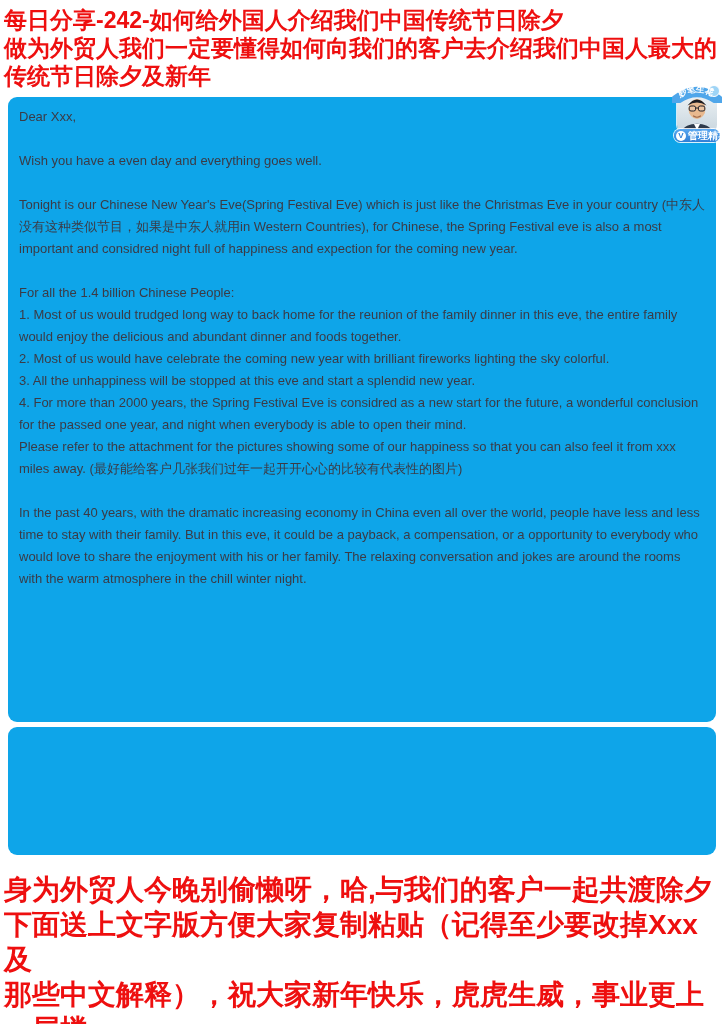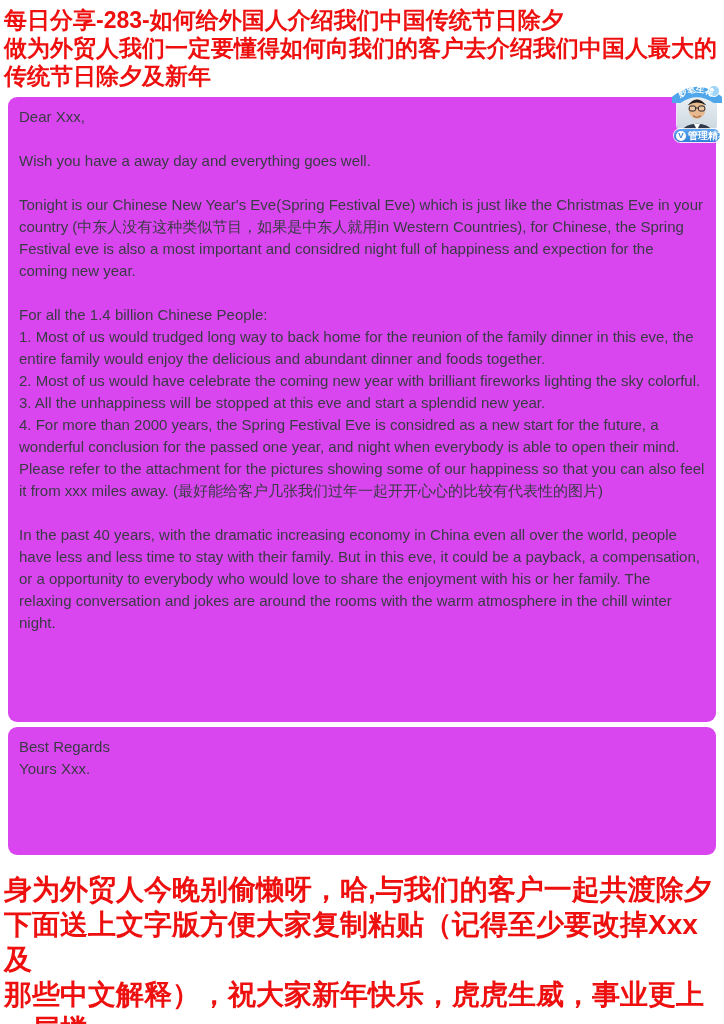--- a/index.html
+++ b/index.html
@@ -7,22 +7,22 @@
     width:724px;height:1024px;background:#ffffff;position:relative;overflow:hidden;
     font-family:"Liberation Sans","DejaVu Sans",sans-serif;
   }
   .top-heading{
     position:absolute;left:4px;top:6px;width:718px;
     color:#ee0f0f;font-weight:bold;font-size:23px;line-height:28px;
     white-space:pre-line;letter-spacing:0;
   }
   .bubble{
     position:absolute;left:8px;width:708px;box-sizing:border-box;
-    background:#d946ef;border-radius:9px;padding:9px 11px;
-    color:#3b3b46;font-size:15px;line-height:22px;
+    background:#0ea5e9;border-radius:9px;padding:9px 11px;
+    color:#3b3b46;font-size:13px;line-height:22px;
   }
   .bubble-1{top:97px;height:625px;overflow:hidden;}
   .bubble-2{top:727px;height:128px;overflow:hidden;}
   .bubble p{margin:0 0 22px 0;white-space:pre-line;}
   .bubble p:last-child{margin-bottom:0;}
 
   .avatar-widget{position:absolute;top:85px;right:2px;width:50px;height:60px;}
   .avatar-photo{
     position:absolute;top:7px;left:5px;width:40px;height:40px;border-radius:7px;
     overflow:hidden;box-shadow:0 0 0 1px rgba(255,255,255,.8);
@@ -46,27 +46,27 @@
     position:absolute;left:4px;top:872px;width:718px;
     color:#ee0f0f;font-weight:bold;font-size:28px;line-height:35px;
     white-space:pre-line;
   }
 </style>
 </head>
 <body>
 
 <div>
 
-  <div class="top-heading">每日分享-283-如何给外国人介绍我们中国传统节日除夕
+  <div class="top-heading">每日分享-242-如何给外国人介绍我们中国传统节日除夕
 做为外贸人我们一定要懂得如何向我们的客户去介绍我们中国人最大的
 传统节日除夕及新年</div>
 
   <div class="bubble bubble-1">
     <p>Dear Xxx,</p>
-    <p>Wish you have a away day and everything goes well.</p>
+    <p>Wish you have a even day and everything goes well.</p>
     <p>Tonight is our Chinese New Year's Eve(Spring Festival Eve) which is just like the Christmas Eve in your country (中东人没有这种类似节目，如果是中东人就用in Western Countries), for Chinese, the Spring Festival eve is also a most important and considred night full of happiness and expection for the coming new year.</p>
     <p>For all the 1.4 billion Chinese People:
 1. Most of us would trudged long way to back home for the reunion of the family dinner in this eve, the entire family would enjoy the delicious and abundant dinner and foods together.
 2. Most of us would have celebrate the coming new year with brilliant fireworks lighting the sky colorful.
 3. All the unhappiness will be stopped at this eve and start a splendid new year.
 4. For more than 2000 years, the Spring Festival Eve is considred as a new start for the future, a wonderful conclusion for the passed one year, and night when everybody is able to open their mind.
 Please refer to the attachment for the pictures showing some of our happiness so that you can also feel it from xxx miles away. (最好能给客户几张我们过年一起开开心心的比较有代表性的图片)</p>
     <p>In the past 40 years, with the dramatic increasing economy in China even all over the world, people have less and less time to stay with their family. But in this eve, it could be a payback, a compensation, or a opportunity to everybody who would love to share the enjoyment with his or her family. The relaxing conversation and jokes are around the rooms with the warm atmosphere in the chill winter night.</p>
   </div>
 
@@ -98,22 +98,20 @@
         <path d="M16.5,24 Q20,26.5 23.5,24" fill="none" stroke="#a06a4a" stroke-width="1.2" stroke-linecap="round"></path>
       </svg>
     </div>
     <div class="avatar-badge">
       <span class="badge-v">V</span>
       <span class="badge-label">管理精英</span>
     </div>
   </div>
 
   <div class="bubble bubble-2">
-    <p>Best Regards
-Yours Xxx.</p>
   </div>
 
   <div class="bottom-heading">身为外贸人今晚别偷懒呀，哈,与我们的客户一起共渡除夕
 下面送上文字版方便大家复制粘贴（记得至少要改掉Xxx及
 那些中文解释），祝大家新年快乐，虎虎生威，事业更上
 一层楼</div>
 
 </div>
 
 </body></html>

